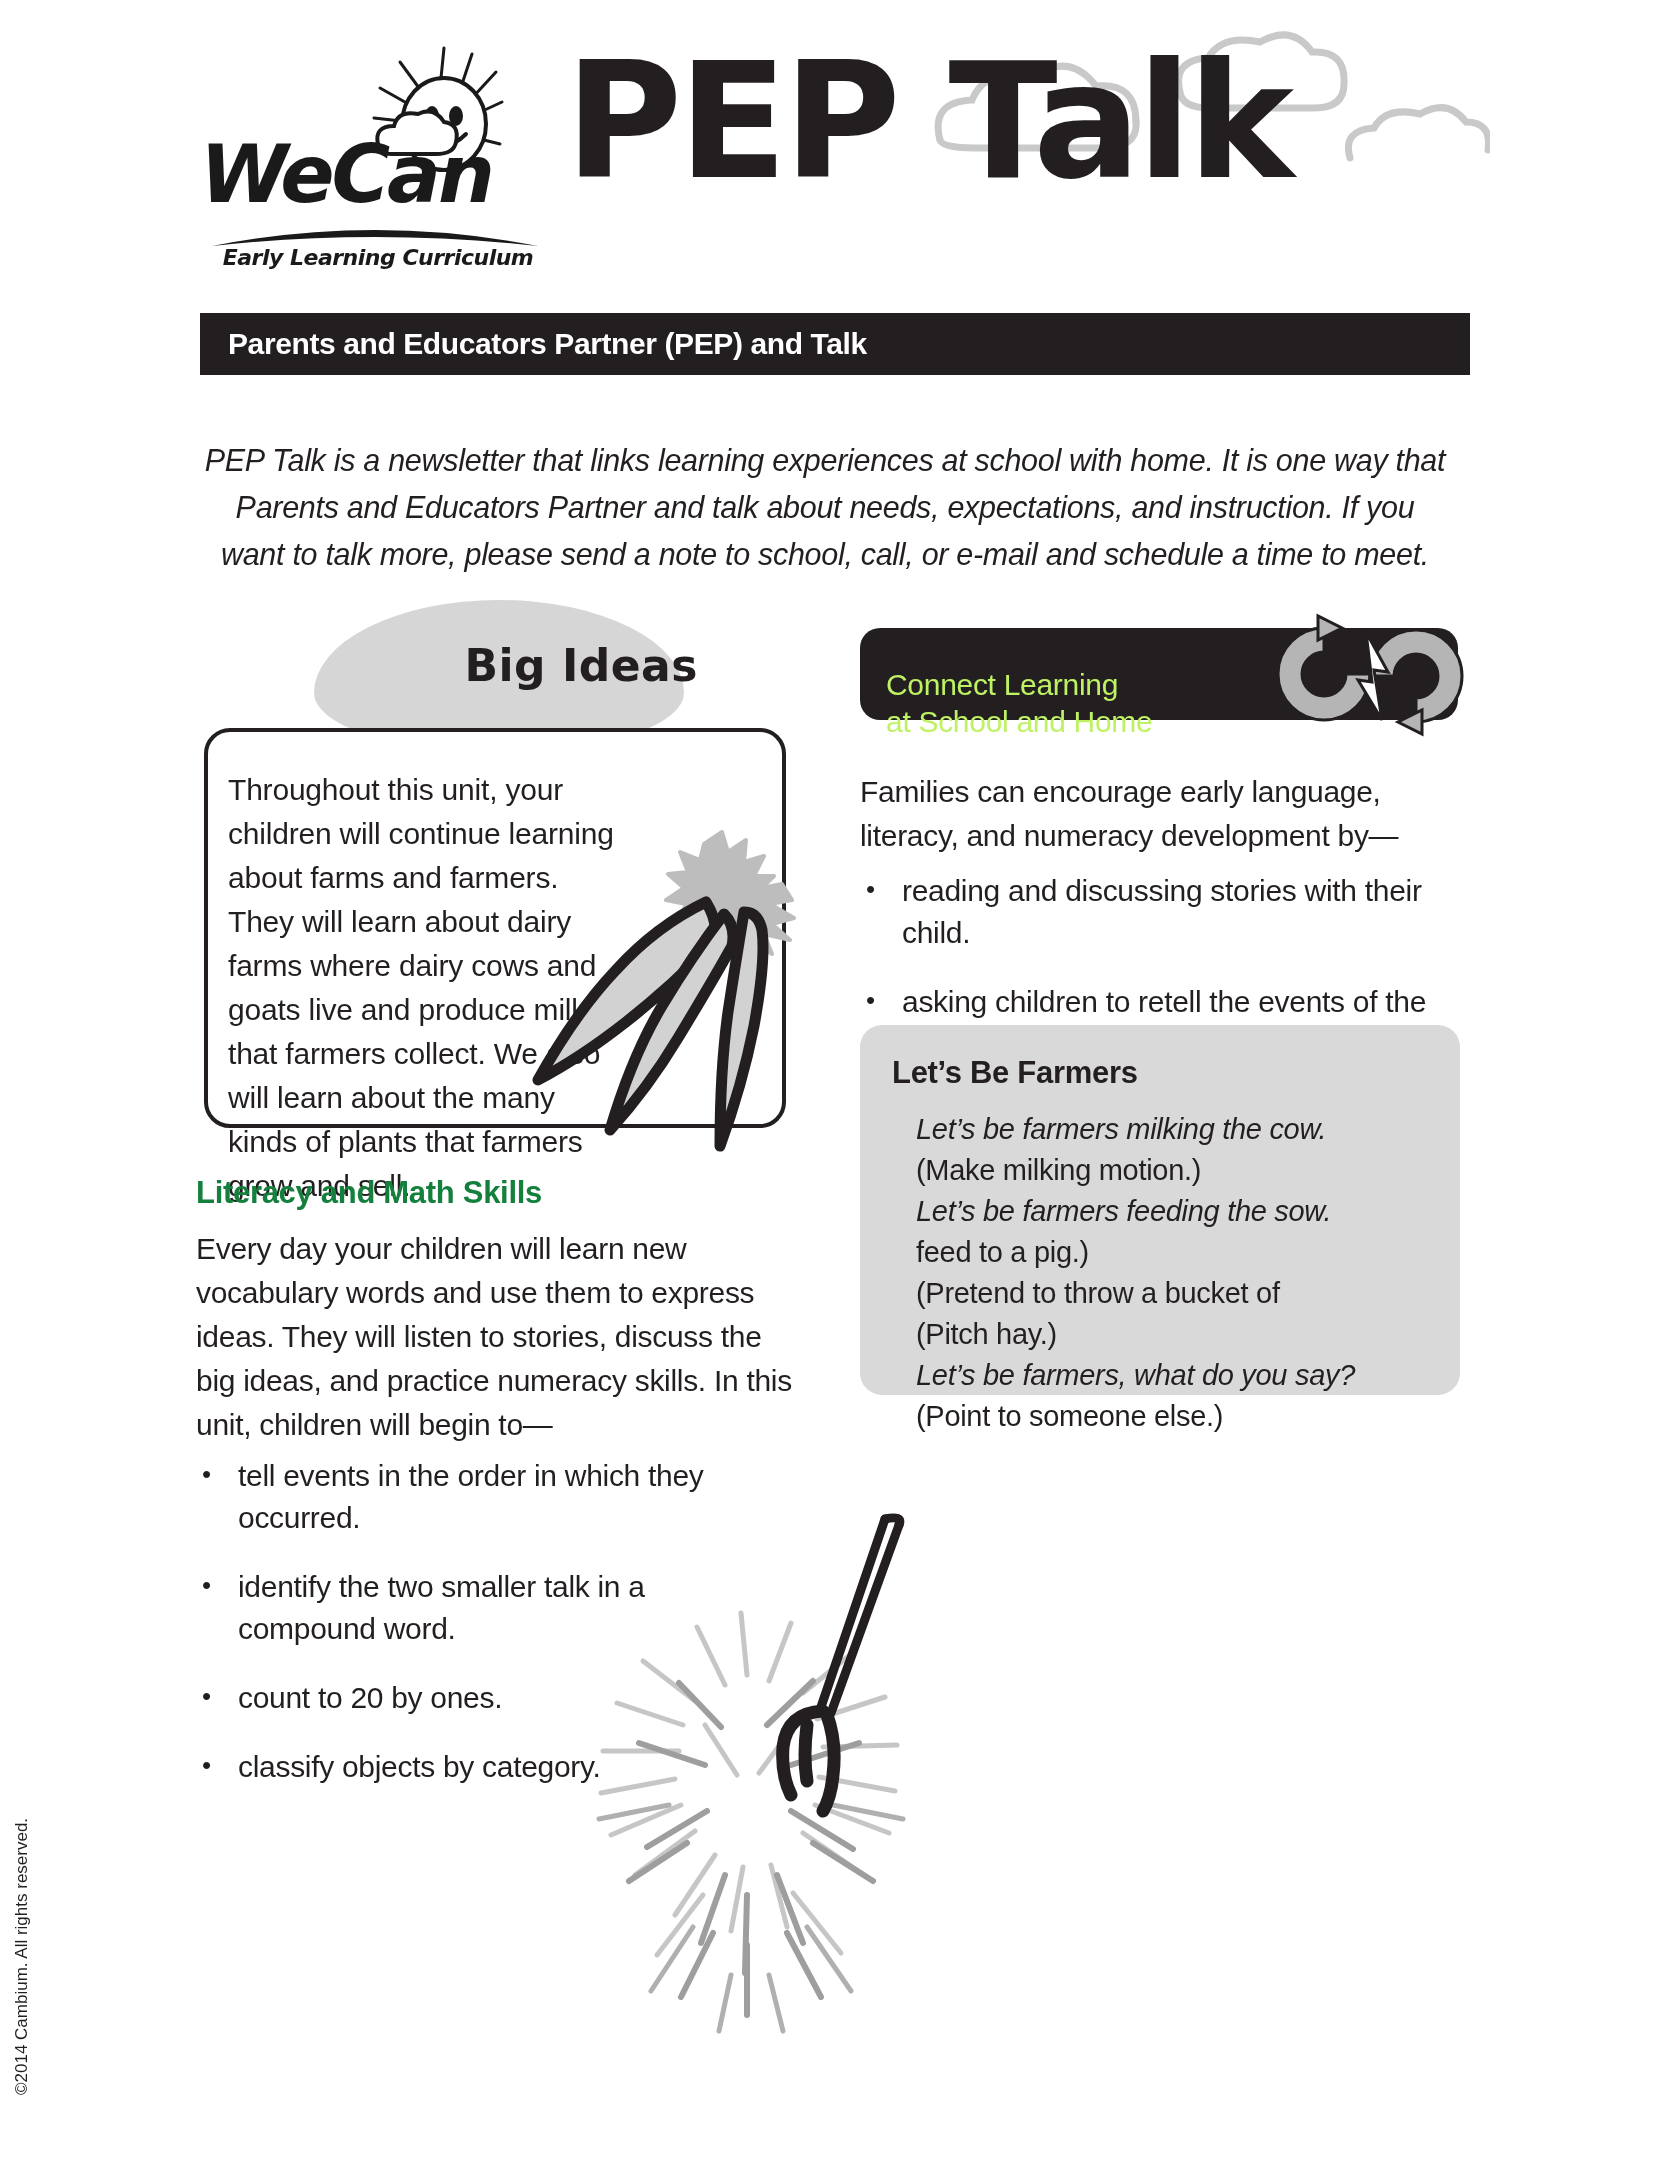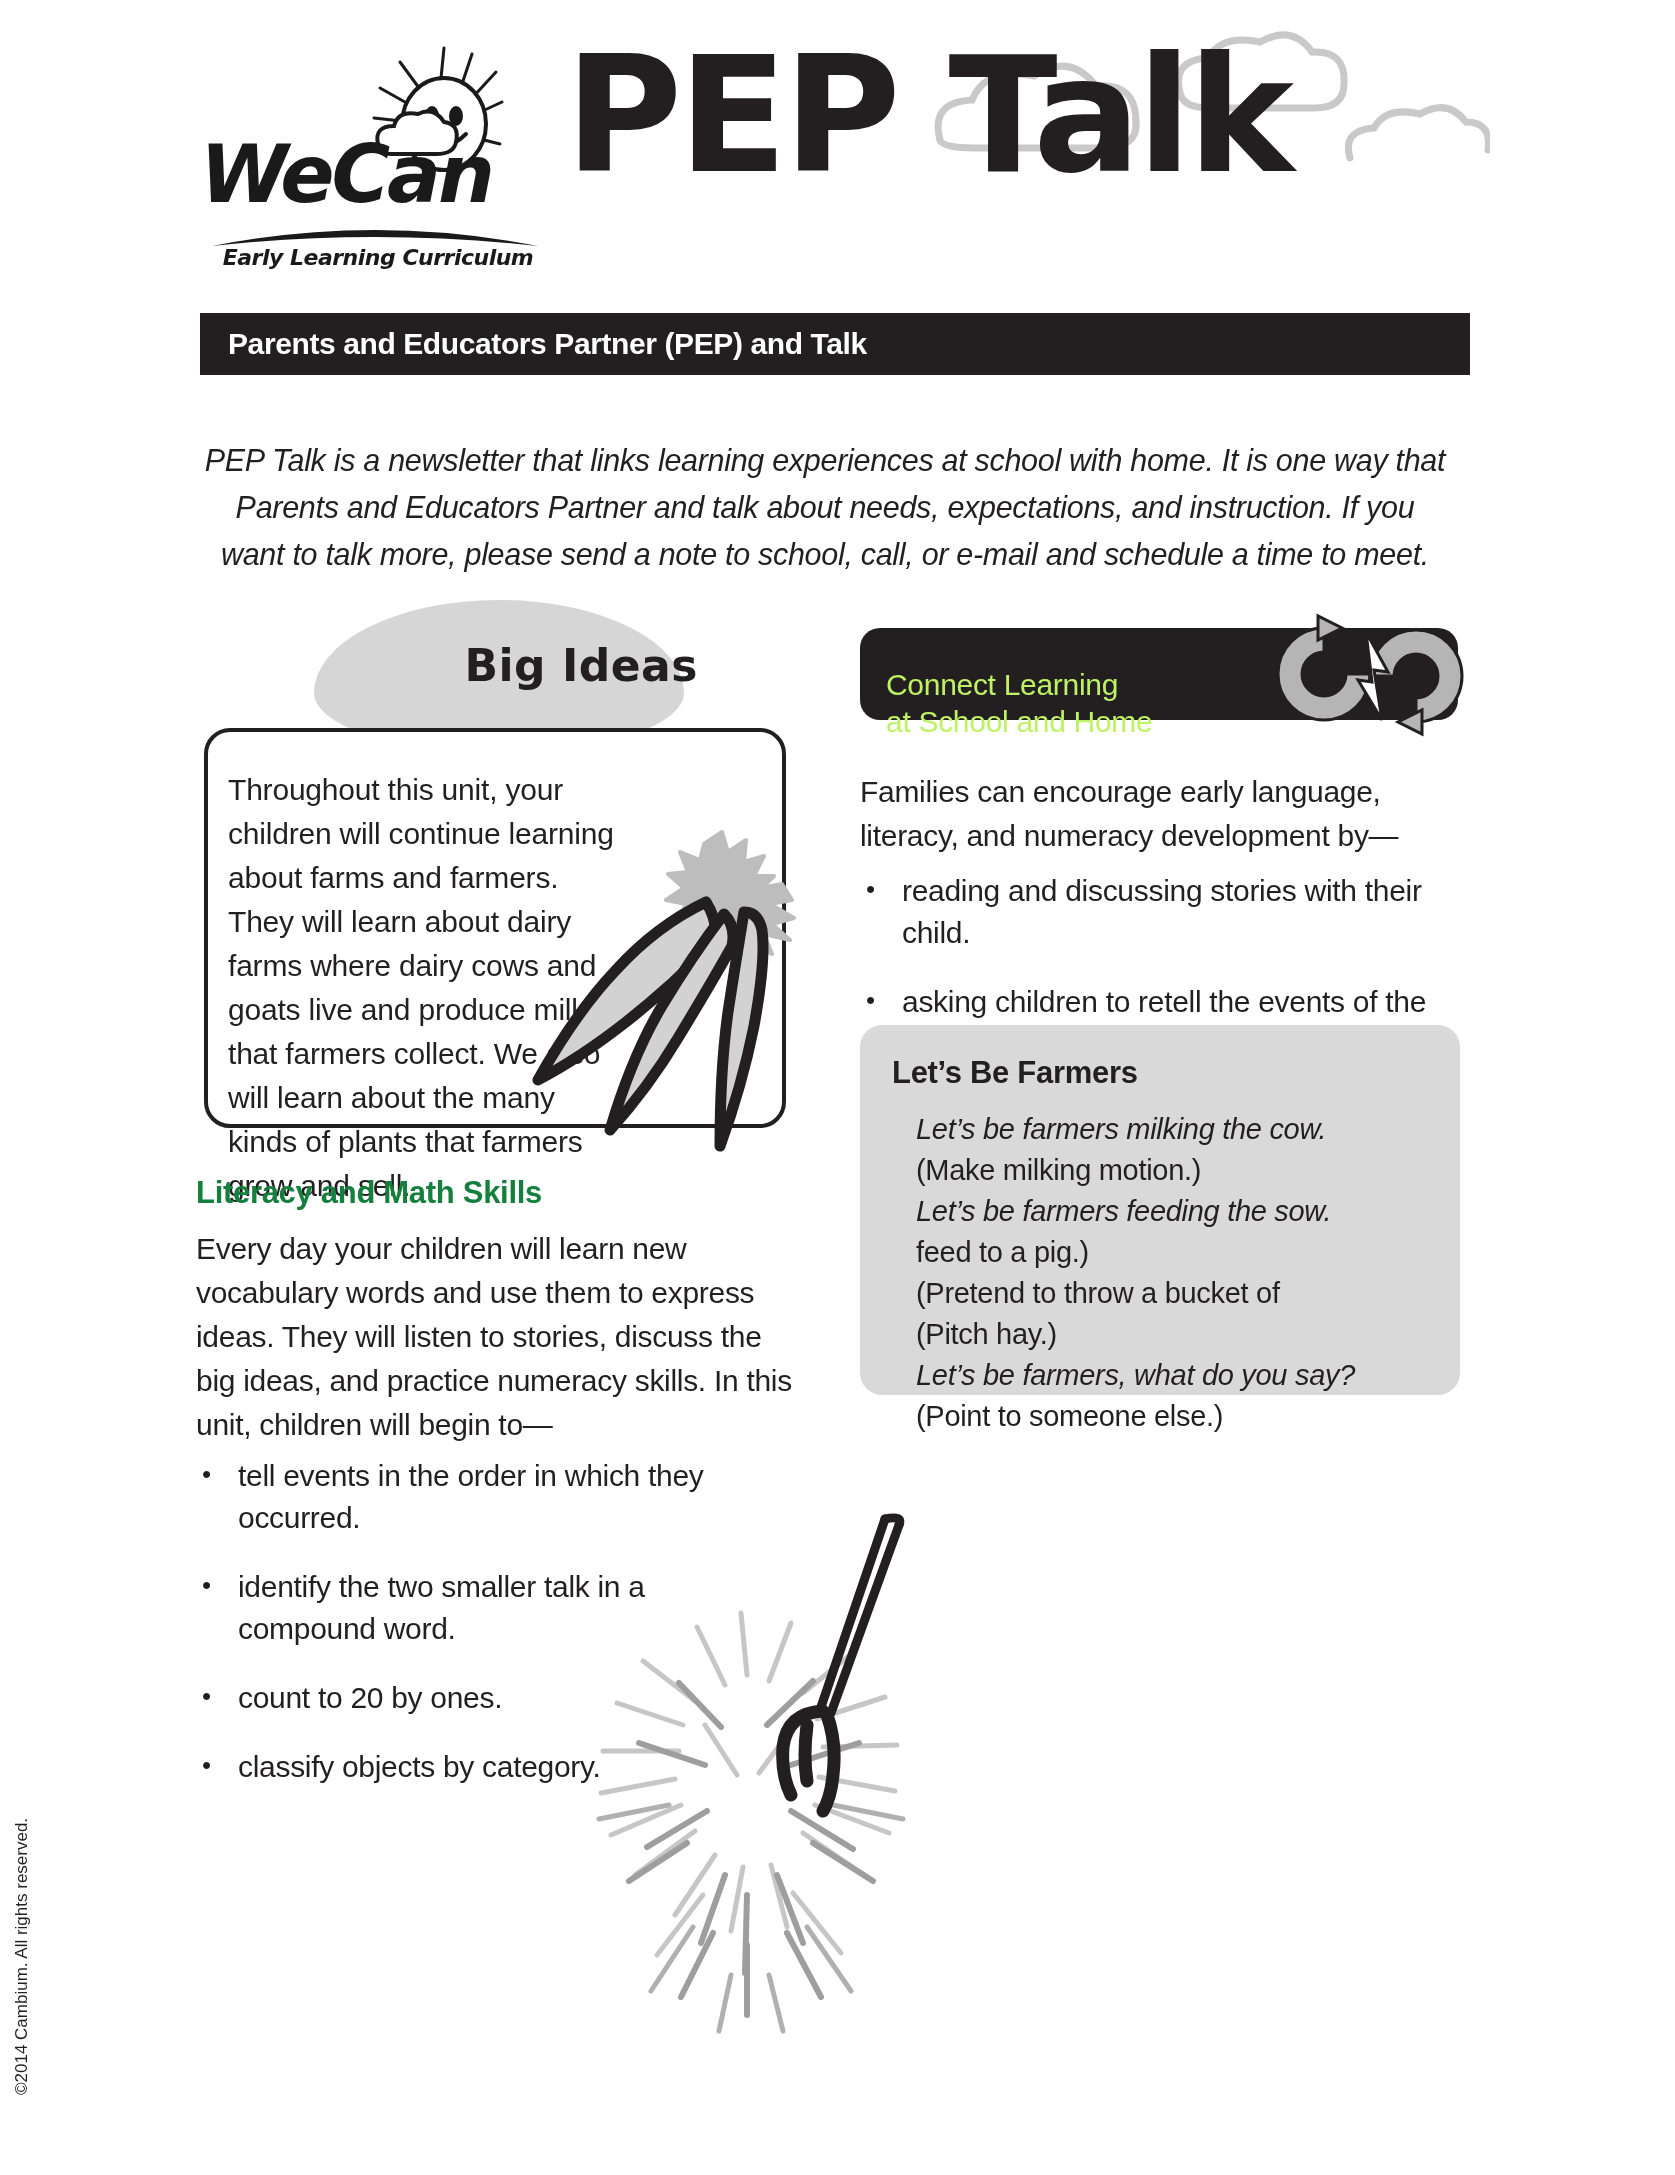--- a/index.html
+++ b/index.html
@@ -72,21 +72,21 @@
     font-weight: bold;
     font-style: italic;
     font-size: 22px;
     letter-spacing: -0.5px;
     color: #1a1a1a;
     white-space: nowrap;
   }
   #peptalk-title {
     position: absolute;
     left: 565px;
-    top: 36px;
+    top: 42px;
     font-family: "DejaVu Sans", sans-serif;
     font-weight: bold;
     font-size: 160px;
     letter-spacing: -4px;
     color: #231f20;
     line-height: 1;
     white-space: nowrap;
   }
   #clouds {
     position: absolute;

